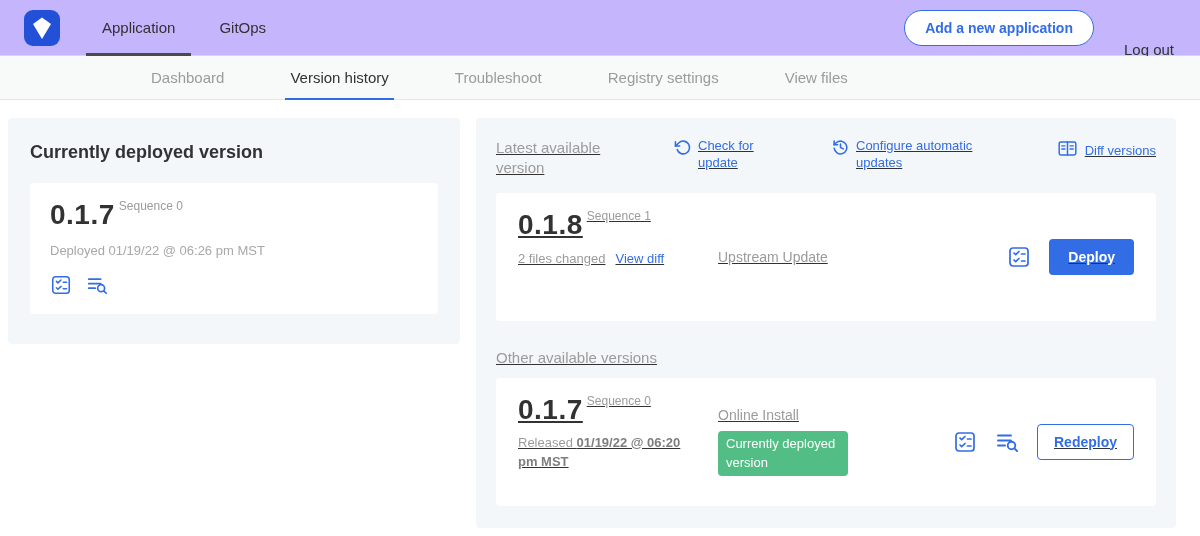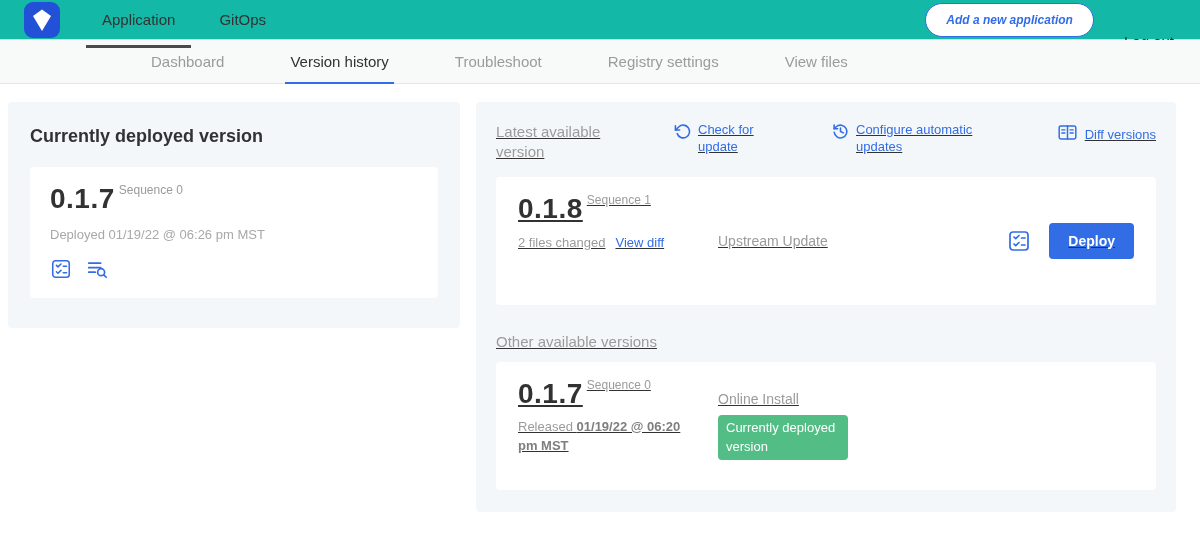--- a/index.html
+++ b/index.html
@@ -12,39 +12,38 @@
   *{box-sizing:border-box;}
   html,body{margin:0;padding:0;}
   body{
     width:1200px;height:536px;overflow:hidden;background:#ffffff;
     font-family:"Liberation Sans", sans-serif;color:var(--dark);
   }
   .screen{width:1200px;height:536px;display:flex;flex-direction:column;}
 
   
   .topbar{
-    height:40px;flex-shrink:0;display:flex;align-items:center;
-    padding:0 26px 0 24px;border-bottom:1px solid #d7dadd;background:#14b8a6;
+    height:56px;flex-shrink:0;display:flex;align-items:center;
+    padding:0 26px 0 24px;border-bottom:1px solid #d7dadd;background:#c4b5fd;
   }
   .logo{width:36px;height:36px;margin-right:20px;cursor:pointer;flex-shrink:0;}
   .top-tabs{display:flex;height:56px;}
   .top-tab{
     position:relative;display:flex;align-items:center;padding:0 22px;
     font-size:15px;color:var(--dark);cursor:pointer;white-space:nowrap;
   }
   .top-tab.active{font-weight:400;}
   .top-tab.active::after{
     content:"";position:absolute;left:6px;right:6px;bottom:0;height:3px;background:#4a4a4a;
   }
   .topbar-right{margin-left:auto;display:flex;align-items:center;gap:30px;}
   .add-app-btn{
     background:#fff;border:1px solid var(--accent);color:var(--accent);
-    border-radius:18px;padding:9px 20px;font-size:12px;font-weight:700;cursor:pointer;
+    border-radius:18px;padding:9px 20px;font-size:14px;font-weight:700;cursor:pointer;
     font-family:"Liberation Sans", sans-serif;
-    font-style:italic;
   }
   .logout{font-size:15px;color:var(--dark);cursor:pointer;margin-top:43px;}
 
   
   .subnav{
     height:44px;flex-shrink:0;display:flex;background:#f8f9f9;
     border-bottom:1px solid #e4e7e9;padding-left:118px;
   }
   .sub-tab{
     position:relative;display:flex;align-items:center;padding:0 33px;
@@ -251,17 +250,36 @@
           </div>
           <div class="released">
             <span>Released</span>
             <b>01/19/22 @ 06:20 pm MST</b>
           </div>
         </div>
         <div class="vc-mid">
           <div class="source">Online Install</div>
           <div class="badge-deployed">Currently deployed version</div>
         </div>
+        <div class="vc-right">
+          <span class="icon-btn">
+            <svg viewBox="0 0 24 24" fill="none" stroke="currentColor" stroke-width="1.7" stroke-linecap="round" stroke-linejoin="round">
+              <rect x="3" y="3" width="18" height="18" rx="3"></rect>
+              <path d="M7 8l1.7 1.7L12 6.5"></path>
+                <path d="M14.5 9h3.5"></path>
+              <path d="M7 15l1.7 1.7L12 13.5"></path>
+                <path d="M14.5 16h3.5"></path>
+            </svg>
+          </span>
+          <span class="icon-btn">
+            <svg viewBox="0 0 24 24" fill="none" stroke="currentColor" stroke-width="1.9" stroke-linecap="round">
+              <path d="M3 5.5h13M3 10.5h13M3 15.5h7"></path>
+              <circle cx="16.5" cy="15.5" r="3.8"></circle>
+              <path d="M19.4 18.4L22 21"></path>
+            </svg>
+          </span>
+          <button class="redeploy-btn">Redeploy</button>
+        </div>
       </div>
 
     </section>
   </main>
 </div>
 
 </body></html>

